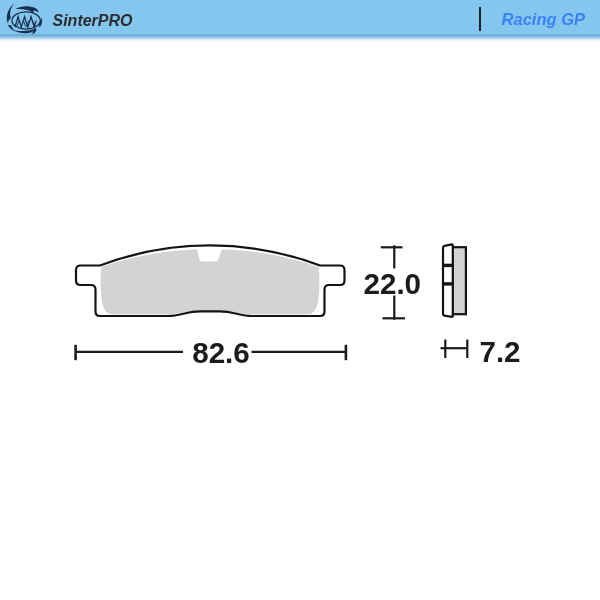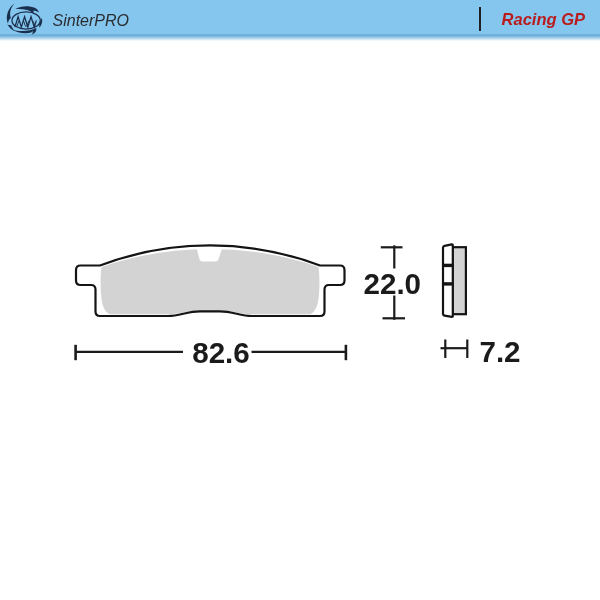--- a/index.html
+++ b/index.html
@@ -1,21 +1,21 @@
 <!DOCTYPE html>
 <html><head>
 <meta charset="utf-8">
 <style>
 html,body{margin:0;padding:0;width:600px;height:600px;background:#fff;overflow:hidden}
 body{font-family:"Liberation Sans",sans-serif;position:relative}
 .hdr{position:absolute;left:0;top:0;width:600px;height:34px;background:#85c6ef}
 .hdrfade{position:absolute;left:0;top:34px;width:600px;height:7px;background:linear-gradient(#6db1dc 0%,#6db1dc 26%,#ffffff 100%)}
-.brand{position:absolute;left:52.5px;top:12px;font-size:16px;font-weight:normal;font-style:italic;color:#2b2c30}
+.brand{position:absolute;left:52.5px;top:12px;font-size:16px;font-weight:bold;font-style:italic;color:#2b2c30}
 .sep{position:absolute;left:478.5px;top:7px;width:2.8px;height:23.5px;background:#1e2126}
-.series{position:absolute;right:15px;top:9.5px;font-size:16.5px;font-weight:bold;font-style:italic;color:#b91c1c}
+.series{position:absolute;right:15px;top:9.5px;font-size:16.5px;font-weight:bold;font-style:italic;color:#3b82f6}
 </style>
 </head>
 <body>
 
 <div class="hdr"></div>
 
 <div class="hdrfade"></div>
 
 <svg style="position:absolute;left:-1px;top:-1px" width="48" height="39.6" viewBox="0 0 46 38">
   <g fill="none" stroke="#1a2f4d" stroke-width="1.2">

